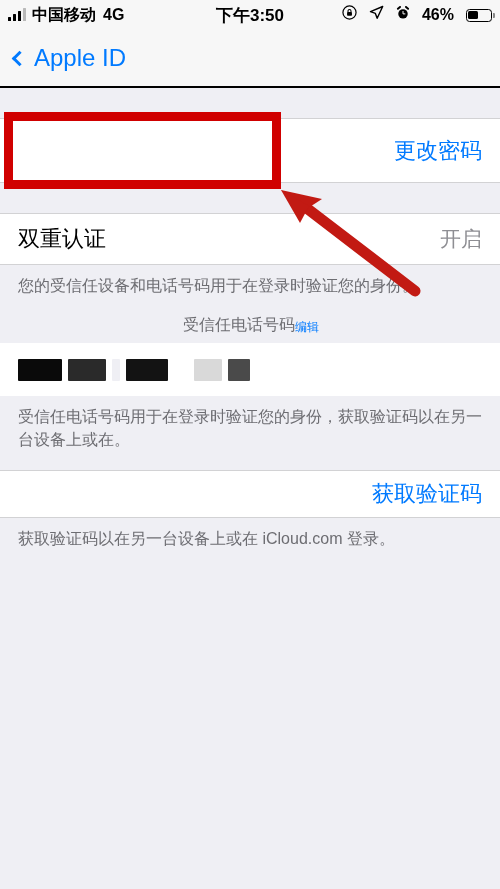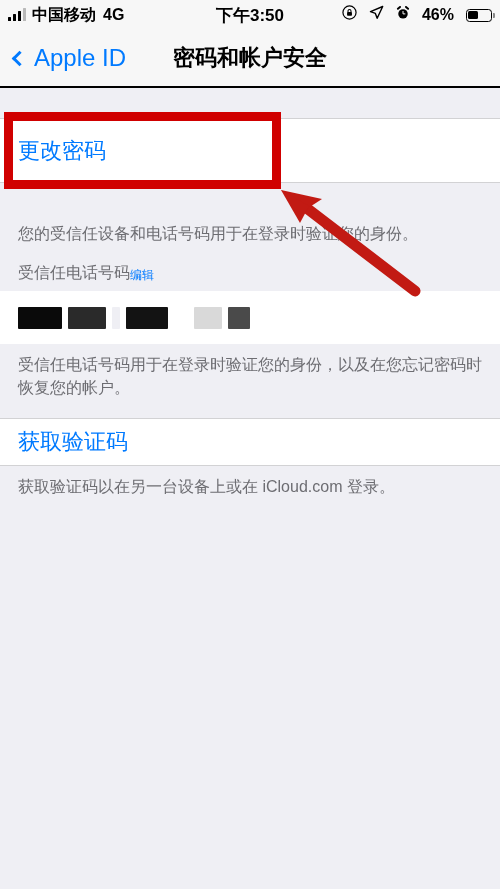--- a/index.html
+++ b/index.html
@@ -73,30 +73,30 @@
   .cell {
     background:#fff; width:500px; display:flex; align-items:center;
     padding:0 18px; position:relative;
   }
   .cell.hairline-top::before {
     content:""; position:absolute; top:0; left:0; right:0; height:1px; background:#d2d2d4;
   }
   .cell.hairline-bottom::after {
     content:""; position:absolute; bottom:0; left:0; right:0; height:1px; background:#d2d2d4;
   }
-  .cell-blue { height:65px; color:#007AFF; font-size:22px; }
+  .cell-blue { height:65px; color:#007AFF; font-size:22px;justify-content:flex-end; }
   .cell-plain { height:52px; justify-content:space-between; }
   .cell-title { font-size:22px; color:#000; font-weight:normal; }
   .cell-value { font-size:21px; color:#8e8e93; }
 
   .footer {
     padding:9px 18px 10px 18px; font-size:16px; color:#6d6d72; line-height:1.45;
   }
   .group-header {
-    display:flex; align-items:flex-end; justify-content:flex-start;
+    display:flex; align-items:flex-end; justify-content:center;
     padding:8px 16px 7px 18px;
   }
   .group-header .gh-label { font-size:16px; color:#6d6d72; }
   .group-header .gh-action { font-size:12px; color:#007AFF; cursor:pointer; }
 
   .phone-cell { height:53px; display:flex; align-items:center; padding:0 18px; background:#fff; position:relative; }
   .redactions { display:flex; align-items:center; gap:6px; }
   .redactions .blk { height:22px; border-radius:1px; }
 
   
@@ -153,53 +153,56 @@
         <span id="battery-fill" style="width: 46%;"></span>
       </span>
     </div>
   </div>
 
   <div class="navbar">
     <div class="back-btn">
       <span class="chev"></span>
       <span>Apple ID</span>
     </div>
-    <div class="nav-title">密码和帐户安全</div>
   </div>
 
   <div class="content">
 
     <div class="gap"></div>
 
     <div class="cell cell-blue hairline-top hairline-bottom">
       <span>更改密码</span>
     </div>
 
     <div class="gap"></div>
 
+    <div class="cell cell-plain hairline-top hairline-bottom">
+      <span class="cell-title">双重认证</span>
+      <span class="cell-value">开启</span>
+    </div>
     <div class="footer">您的受信任设备和电话号码用于在登录时验证您的身份。</div>
 
     <div class="group-header">
       <span class="gh-label">受信任电话号码</span>
       <span class="gh-action">编辑</span>
     </div>
 
     <div class="phone-cell hairline-top hairline-bottom">
       <span class="redactions">
         <span class="blk" style="width:44px;background:#0a0a0a;"></span>
         <span class="blk" style="width:38px;background:#2a2a2a;"></span>
         <span class="blk" style="width:8px;background:#EFEFF4;"></span>
         <span class="blk" style="width:42px;background:#131313;"></span>
         <span class="blk" style="width:14px;background:#ffffff;"></span>
         <span class="blk" style="width:28px;background:#d9d9d9;"></span>
         <span class="blk" style="width:22px;background:#4a4a4a;"></span>
       </span>
     </div>
 
-    <div class="footer">受信任电话号码用于在登录时验证您的身份，以及在您忘记密码时恢复您的帐户。</div>
+    <div class="footer">受信任电话号码用于在登录时验证您的身份，获取验证码以在另一台设备上或在。</div>
 
     <div style="height:8px;"></div>
 
     <div class="cell cell-blue hairline-top hairline-bottom" style="height:48px;">
       <span>获取验证码</span>
     </div>
     <div class="footer">获取验证码以在另一台设备上或在 iCloud.com 登录。</div>
 
   </div>
 

